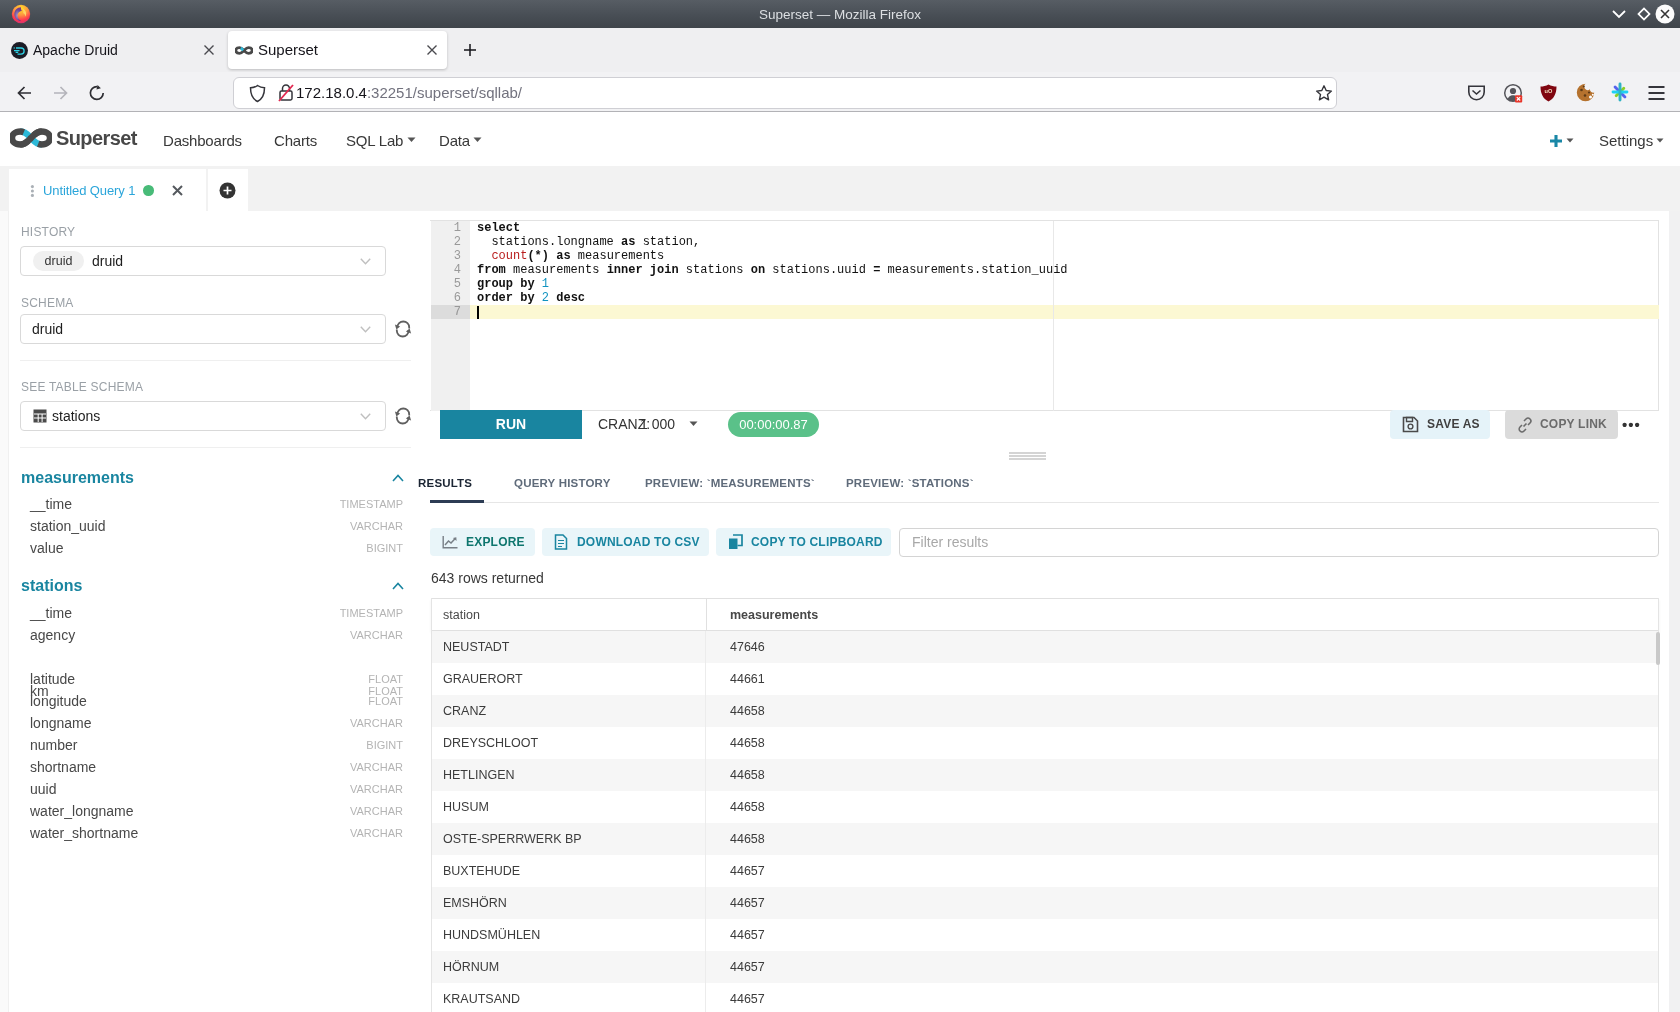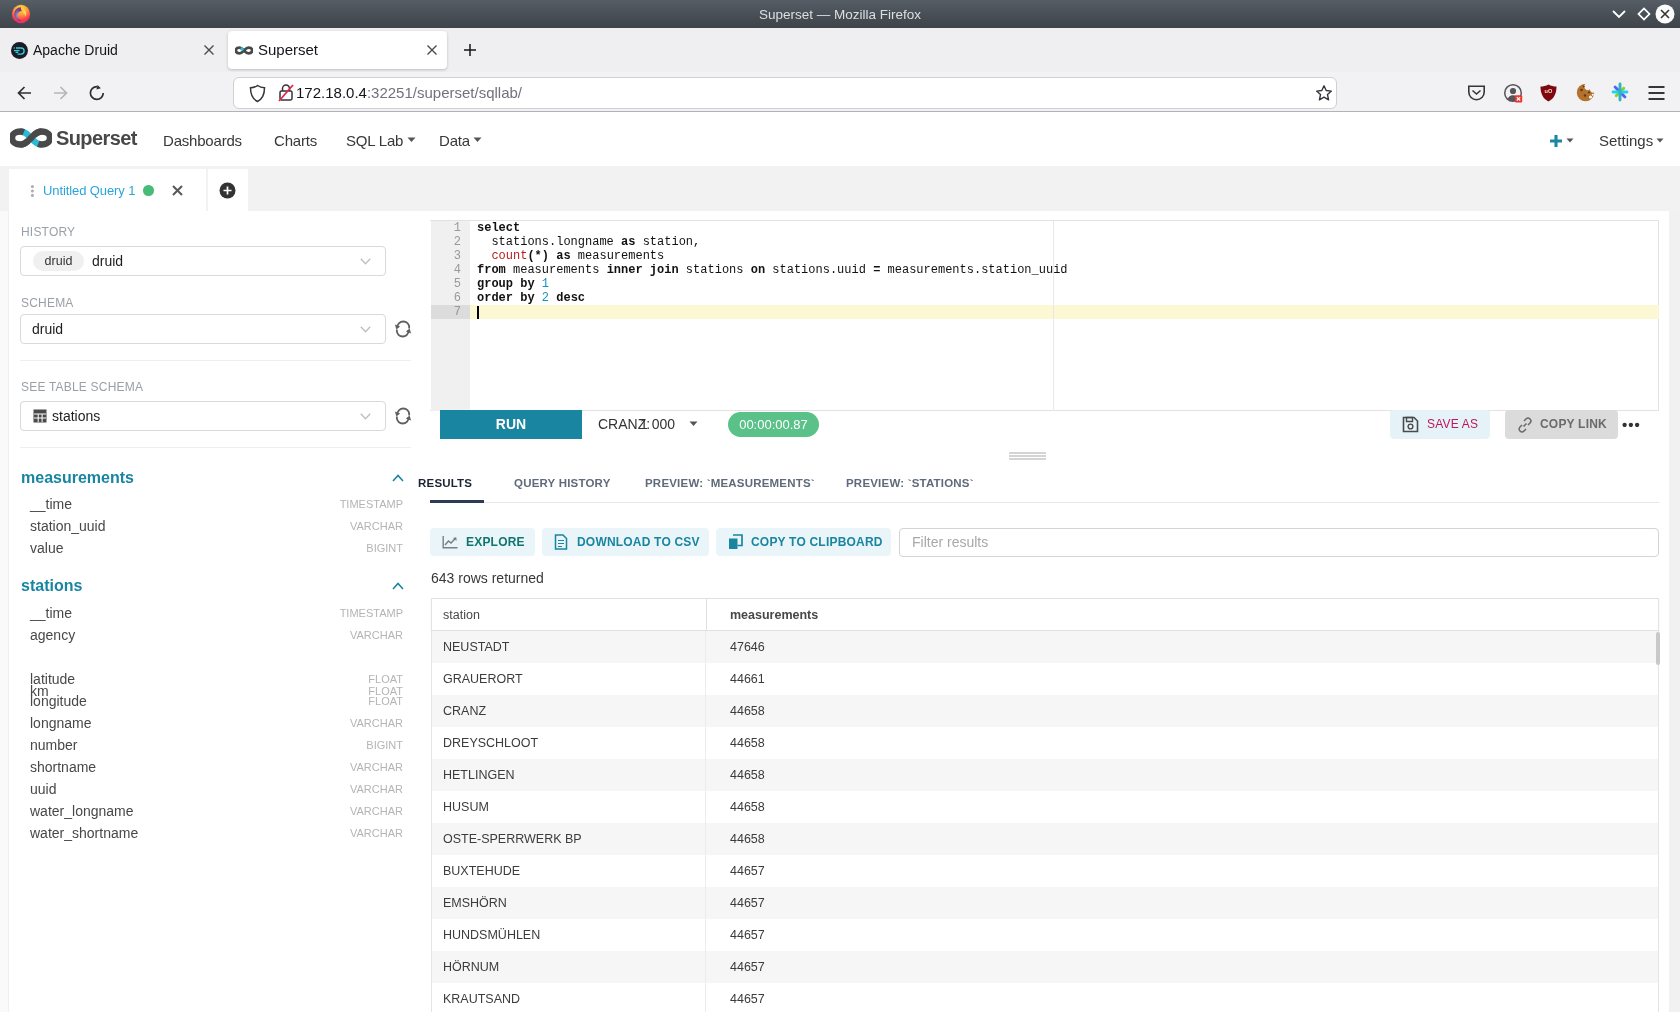--- a/index.html
+++ b/index.html
@@ -336,21 +336,21 @@
   <svg class="abs" style="left:689px;top:421px" width="9" height="6" viewBox="0 0 9 6">
       <path d="M0.5 0.5 L4.5 5 L8.5 0.5 Z" fill="#555"></path>
     </svg>
   <div id="timer">00:00:00.87</div>
   <div class="toolbtn" style="left:1390px;width:100px;background:#e5f3f9"></div>
   <svg class="abs" style="left:1402px;top:416px" width="17" height="17" viewBox="0 0 17 17">
     <path d="M1.5 1.5 H12 L15.5 5 V15.5 H1.5 Z" fill="none" stroke="#4a4a4a" stroke-width="1.6"></path>
     <path d="M4.5 1.5 H10.5 V5.5 H4.5 Z" fill="none" stroke="#4a4a4a" stroke-width="1.4"></path>
     <circle cx="8.5" cy="10.5" r="2.4" fill="none" stroke="#4a4a4a" stroke-width="1.4"></circle>
   </svg>
-  <div class="abs" style="left:1427px;top:417px;font-size:12px;font-weight:normal;color:#be185d;letter-spacing:0.2px">SAVE AS</div>
+  <div class="abs" style="left:1427px;top:417px;font-size:12px;font-weight:bold;color:#404040;letter-spacing:0.2px">SAVE AS</div>
   <div class="toolbtn" style="left:1505px;width:113px;background:#dbdbdb"></div>
   <svg class="abs" style="left:1516px;top:416px" width="18" height="18" viewBox="0 0 18 18">
     <path d="M7.5 10.5 L10.5 7.5 M6 9 L4 11 A2.8 2.8 0 0 0 8 15 L10 13 M12 9 L14 7 A2.8 2.8 0 0 0 10 3 L8 5" fill="none" stroke="#6b6b6b" stroke-width="1.6"></path>
   </svg>
   <div class="abs" style="left:1540px;top:417px;font-size:12px;font-weight:bold;color:#6b6b6b;letter-spacing:0.2px">COPY LINK</div>
   <div class="abs" style="left:1622px;top:416px;font-size:15px;font-weight:bold;color:#333;letter-spacing:1px">•••</div>
 
   <div class="abs" style="left:1009px;top:452px;width:37px;height:1.5px;background:#d4d4d4"></div>
   <div class="abs" style="left:1009px;top:455px;width:37px;height:1.5px;background:#d4d4d4"></div>
   <div class="abs" style="left:1009px;top:458px;width:37px;height:1.5px;background:#d4d4d4"></div>

